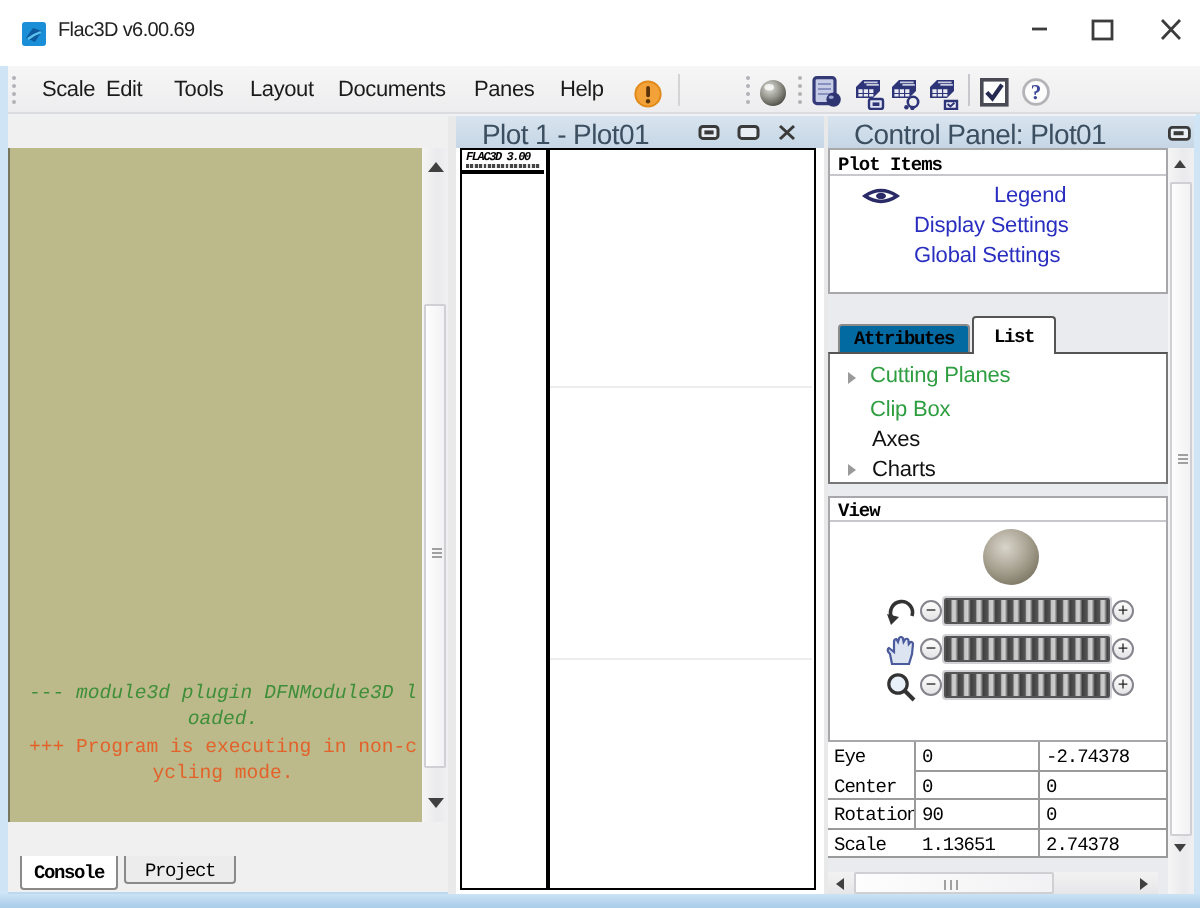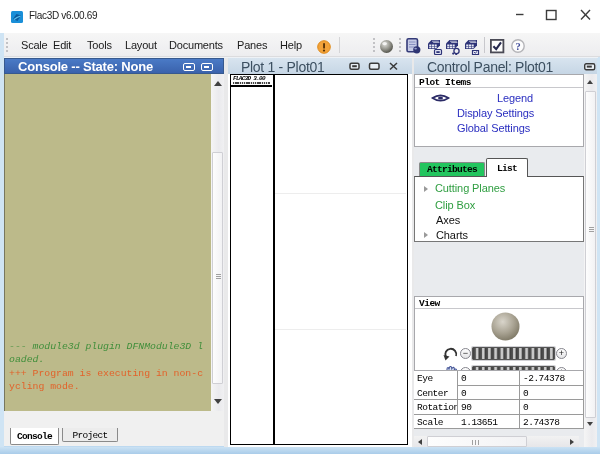--- a/index.html
+++ b/index.html
@@ -1,19 +1,19 @@
 <!DOCTYPE html>
 <html><head>
 <meta charset="utf-8">
 <style>
   * { margin:0; padding:0; box-sizing:border-box; }
   html,body { width:600px; height:454px; overflow:hidden; }
   body { position:relative; font-family:"Liberation Sans", sans-serif; background:#bdd9f0; }
   .abs { position:absolute; }
-  .mono { font-family:"Liberation Mono", monospace; }
+  .mono { font-family:"Liberation Mono", monospace;text-align:center; }
 
   
   #titlebar { left:0; top:0; width:600px; height:33px; background:#ffffff; }
   #apptitle { left:29px; top:10px; font-size:10px; color:#222; letter-spacing:-0.3px; }
 
   
   #menubar { left:0; top:33px; width:600px; height:24px; background:linear-gradient(#f6f6f6,#ededef); border-bottom:1px solid #dcdcde; }
   .menuitem { position:absolute; top:6px; font-size:11px; color:#1b1b1b; letter-spacing:-0.2px; }
 
   
@@ -153,25 +153,20 @@
       <path d="M3.4 7.2 L6.2 10.2 L11 3.4" fill="none" stroke="#272a50" stroke-width="2.1"></path>
     </svg>
 
     <svg class="abs" style="left:511px;top:6px" width="15" height="15">
       <circle cx="7" cy="7" r="6.2" fill="#fcfcfc" stroke="#b4b4b8" stroke-width="1.4"></circle>
       <text x="7" y="10.6" font-family="Liberation Serif" font-size="10.5" font-weight="bold" fill="#3c4898" text-anchor="middle">?</text>
     </svg>
   </div>
 
   <div class="abs" id="consolepanel" style="left:4px;top:58px;width:220px;height:388px;background:#f0f0f0;">
-    <div class="abs" style="left:0;top:0;width:220px;height:16px;background:linear-gradient(#4a7ac6,#3a62ac);border:1px solid #37598e;">
-      <span style="position:absolute;left:13px;top:0px;color:#fff;font-weight:bold;font-size:13px;letter-spacing:-0.2px;">Console -- State: None</span>
-      <div class="hdrbtn" style="left:178px;"></div>
-      <div class="hdrbtn" style="left:196px;"></div>
-    </div>
     <div class="abs" style="left:0px;top:16px;width:207px;height:337px;background:#bcba8a;border-left:1px solid #77775f;"></div>
     <div class="abs mono" style="left:5px;top:282px;width:205px;font-size:9.8px;line-height:13.4px;">
       <div style="color:#3f8e3a;font-style:italic;">--- module3d plugin DFNModule3D l<br>oaded.</div>
       <div style="color:#e2622a;">+++ Program is executing in non-c<br>ycling mode.</div>
     </div>
 
     <div class="abs sb-v" style="left:207px;top:16px;width:13px;height:337px;"></div>
     <div class="abs" style="left:207px;top:19px;width:13px;height:13px;">
       <div class="arrow" style="left:3px;top:4px;border-left:4px solid transparent;border-right:4px solid transparent;border-bottom:5px solid #404040;"></div>
     </div>
@@ -226,33 +221,33 @@
       <div style="position:absolute;left:0;top:12px;width:168px;height:1px;background:#c8c8cc;"></div>
       <svg style="position:absolute;left:16px;top:18px;" width="19" height="11">
         <path d="M1.5 5 Q9.5 -0.4 17.5 5 Q9.5 10.4 1.5 5 Z" fill="none" stroke="#2a2a66" stroke-width="1.7"></path>
         <ellipse cx="9.5" cy="5" rx="2.5" ry="1.6" fill="#2a2a66"></ellipse>
       </svg>
       <div class="bluelink" style="position:absolute;left:42px;top:17px;padding-left:40px;">Legend</div>
       <div class="bluelink" style="position:absolute;left:42px;top:32px;">Display Settings</div>
       <div class="bluelink" style="position:absolute;left:42px;top:47px;">Global Settings</div>
     </div>
 
-    <div class="mono abs" style="left:5px;top:104px;width:66px;height:14px;background:#22c55e;border:1px solid #8a8a8a;border-bottom:0;font-weight:bold;font-size:9.5px;letter-spacing:-0.7px;text-align:center;padding-top:1px;border-radius:2px 2px 0 0;">Attributes</div>
+    <div class="mono abs" style="left:5px;top:104px;width:66px;height:14px;background:#0369a1;border:1px solid #8a8a8a;border-bottom:0;font-weight:bold;font-size:9.5px;letter-spacing:-0.7px;text-align:center;padding-top:1px;border-radius:2px 2px 0 0;">Attributes</div>
     <div class="mono abs" style="left:72px;top:100px;width:42px;height:18px;background:#fff;border:1px solid #555;border-bottom:0;font-weight:bold;font-size:9.5px;letter-spacing:-0.7px;text-align:center;padding-top:4px;border-radius:2px 2px 0 0;z-index:3;">List</div>
     <div class="abs" style="left:0;top:118px;width:170px;height:66px;background:#fff;border:1px solid #777;border-top:1px solid #555;">
       <div class="tri" style="left:9px;top:9px;"></div>
       <div class="greenitem" style="position:absolute;left:20px;top:5px;">Cutting Planes</div>
       <div class="greenitem" style="position:absolute;left:20px;top:22px;">Clip Box</div>
       <div class="blackitem" style="position:absolute;left:21px;top:37px;">Axes</div>
       <div class="tri" style="left:9px;top:55px;"></div>
       <div class="blackitem" style="position:absolute;left:21px;top:52px;">Charts</div>
     </div>
     <div class="abs" style="left:73px;top:118px;width:40px;height:1px;background:#fff;z-index:4;"></div>
 
-    <div class="abs" style="left:0;top:190px;width:170px;height:124px;background:#fff;border:1px solid #a8a8ac;margin-top:48px;">
+    <div class="abs" style="left:0;top:190px;width:170px;height:124px;background:#fff;border:1px solid #a8a8ac;">
       <div class="sechead" style="position:absolute;left:4px;top:1px;">View</div>
       <div style="position:absolute;left:0;top:11px;width:168px;height:1px;background:#c8c8cc;"></div>
       <svg style="position:absolute;left:76px;top:15px;" width="29" height="29">
         <defs>
           <radialGradient id="ball" cx="40%" cy="33%" r="72%">
           <stop offset="0%" stop-color="#d9d5cb"></stop>
             <stop offset="55%" stop-color="#aaa494"></stop>
             <stop offset="100%" stop-color="#7c7663"></stop>
         </radialGradient>
         </defs>

